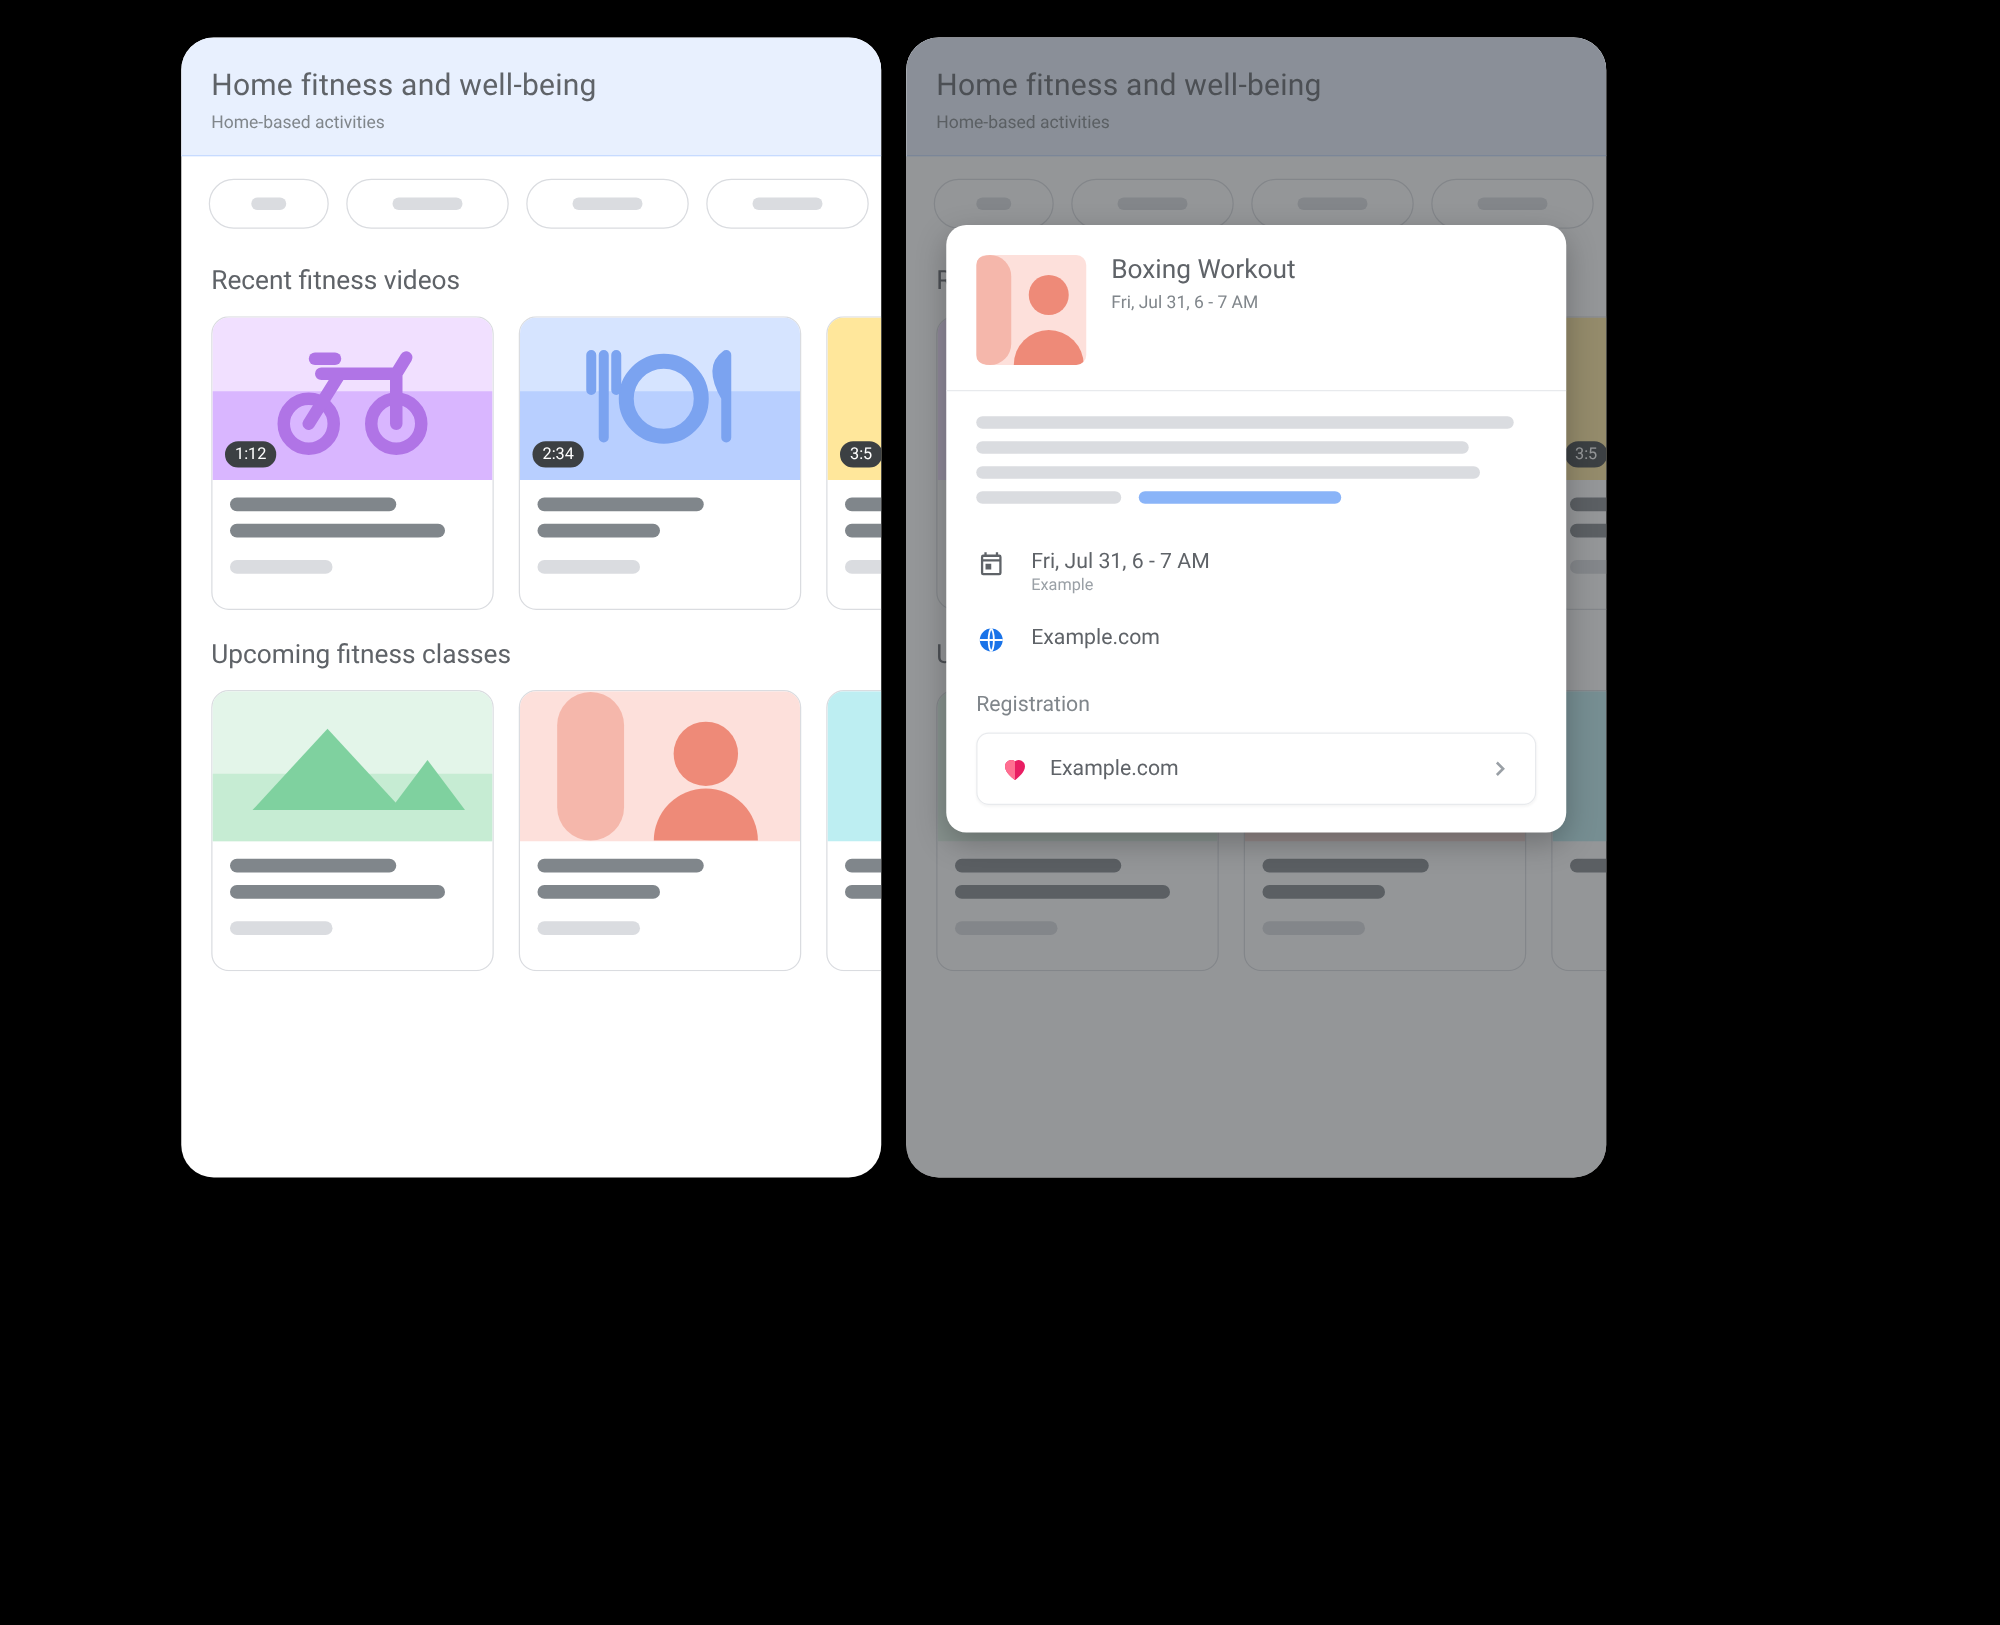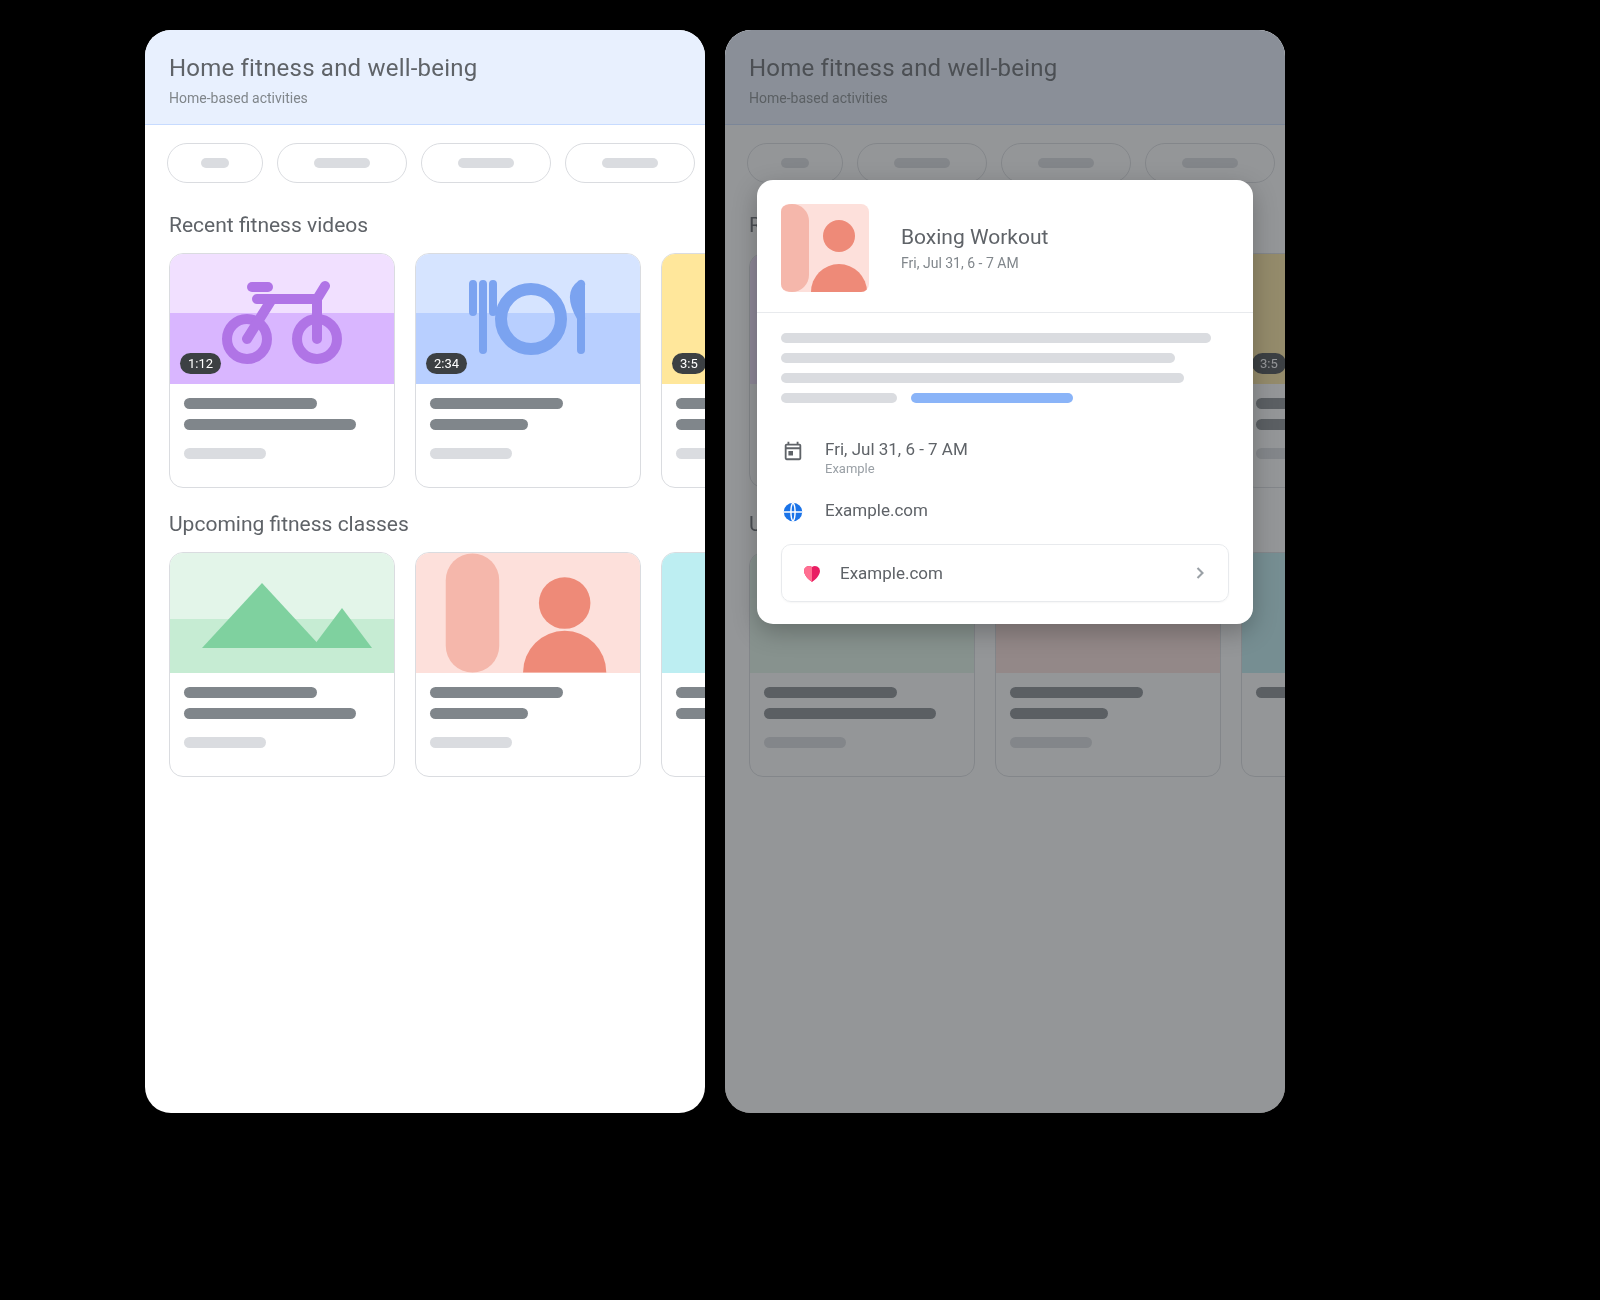--- a/index.html
+++ b/index.html
@@ -9,21 +9,21 @@
     width: 1600px;
     height: 1300px;
     display: flex;
     justify-content: center;
     align-items: flex-start;
     padding: 30px 200px 30px 30px;
   }
   .row { display:flex; gap:20px; }
   .phone {
     width: 560px;
-    height: 1083px;
+    height: 912px;
     background: #fff;
     border-radius: 26px;
     overflow: hidden;
     position: relative;
     flex-shrink:0;
   }
   .header {
     background:#e8f0fe;
     padding:24px 24px 18px;
     border-bottom:1px solid #c7dbff;
@@ -60,21 +60,21 @@
     position:absolute; inset:0; background:rgba(60,64,67,.55);
   }
   
   .modal {
     position:absolute; left:32px; right:32px; top:150px;
     background:#fff; border-radius:16px;
     box-shadow:0 8px 24px rgba(0,0,0,.25);
     padding:0 0 22px;
     overflow:hidden;
   }
-  .modal-head { display:flex; gap:32px; padding:24px 24px 20px;align-items:center; }
+  .modal-head { display:flex; gap:20px; padding:24px 24px 20px; }
   .modal-head .avatar { width:88px; height:88px; border-radius:8px; background:#fde0db; position:relative; overflow:hidden; flex-shrink:0; }
   .modal-head h2 { font-size:21px; color:#5f6368; font-weight:400; }
   .modal-head p { font-size:14px; color:#80868b; margin-top:6px; }
   .divider { height:1px; background:#e8eaed; }
   .desc { padding:20px 24px 4px; }
   .desc .bar { height:10px; background:#dadce0; margin-bottom:10px; }
   .desc .link { background:#8ab4f8; }
   .info-list { padding:10px 24px 8px; }
   .info-row { display:flex; gap:20px; align-items:flex-start; padding:12px 0; }
   .info-row .icon { width:24px; height:24px; flex-shrink:0; display:flex; align-items:center; justify-content:center; color:#1a73e8; }
@@ -329,20 +329,21 @@
                 <circle cx="12" cy="12" r="10" fill="#1a73e8"></circle>
                 <path d="M2 12h20M12 2c3 3 3 17 0 20M12 2c-3 3-3 17 0 20" stroke="#fff" stroke-width="1.6" fill="none"></path>
               </svg>
           </div>
           <div class="txt">
             <div class="l1">Example.com</div>
           </div>
         </div>
       </div>
 
+      <div class="reg-title">Registration</div>
       <div class="reg-card">
         <svg width="24" height="24" viewBox="0 0 24 24">
           <path d="M12 21s-8-5.3-8-11a5 5 0 0 1 8-4 5 5 0 0 1 8 4c0 5.7-8 11-8 11z" fill="#e91e63"></path>
           <path d="M12 21s-8-5.3-8-11a5 5 0 0 1 8-4v15z" fill="#ff6f91"></path>
         </svg>
         <div class="label">Example.com</div>
         <svg class="chevron" width="20" height="20" viewBox="0 0 24 24" fill="none" stroke="currentColor" stroke-width="2.5">
             <path d="M9 6l6 6-6 6"></path>
           </svg>
       </div>

